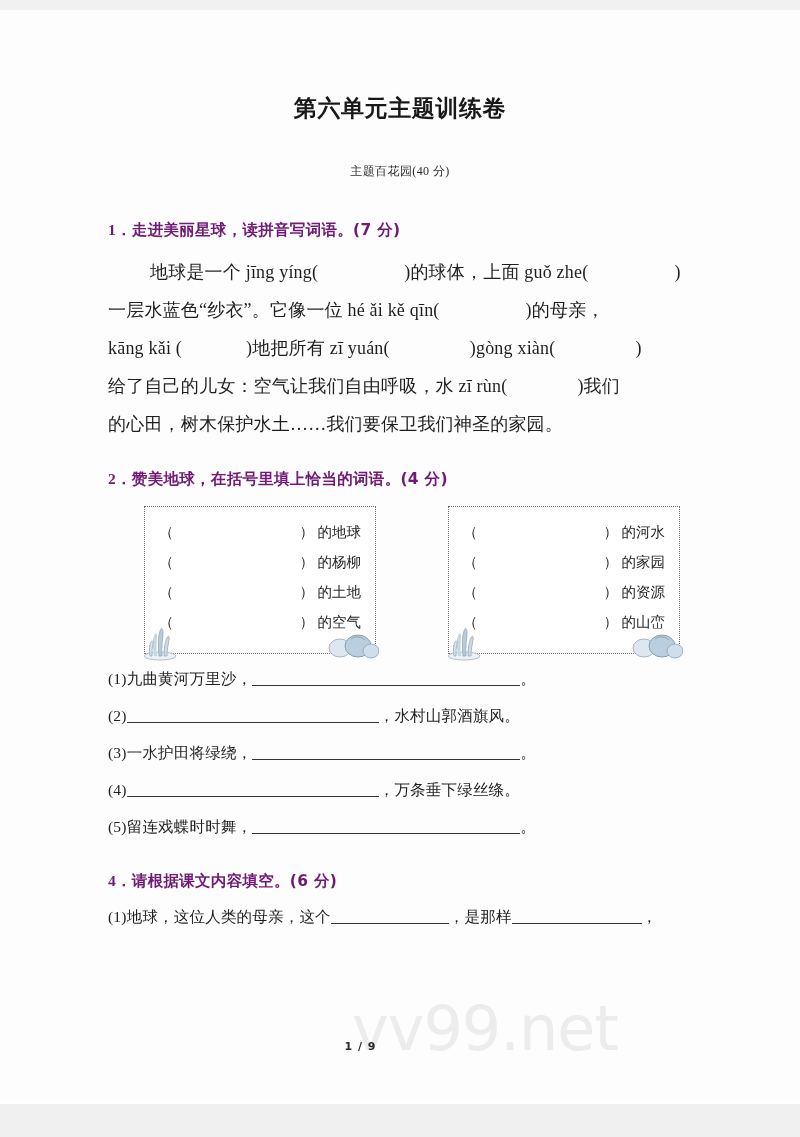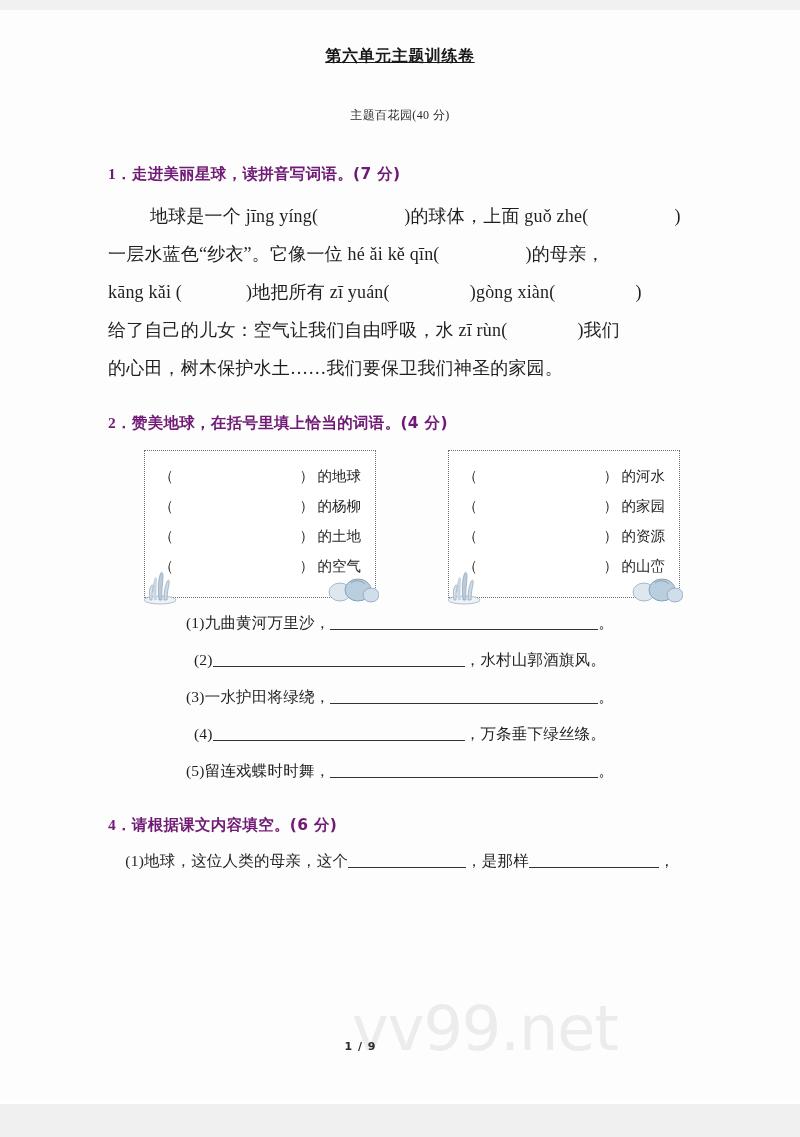--- a/index.html
+++ b/index.html
@@ -47,27 +47,26 @@
     left: 108px;
     top: 0;
     width: 584px;
   }
 
   
   .doc-title {
     text-align: center;
     font-family: "DejaVu Sans", "Liberation Sans", sans-serif;
     font-weight: bold;
-    font-size: 16px;
+    font-size: 23px;
     letter-spacing: 0.6px;
     color: #181818;
     margin: 0;
-    padding-top: 48px;
+    padding-top: 97px;
     line-height: 1;
-    text-decoration: underline;
   }
   .doc-subtitle {
     text-align: center;
     font-size: 12px;
     color: #2a2a2a;
     margin: 17px;
     padding-top: 28px;
     line-height: 1;
     letter-spacing: 0.4px;
   }
@@ -138,21 +137,21 @@
     white-space: nowrap;
   }
   .word-box li .paren-open { padding-left: 2px; }
   .word-box li .tail { padding-right: 4px; }
 
   .deco { position: absolute; pointer-events: none; }
   .deco-coral { left: -6px; bottom: -8px; }
   .deco-stones { right: -4px; bottom: -6px; }
 
   
-  .fill-list { padding-top: 6px; text-align: center; }
+  .fill-list { padding-top: 6px; }
   .fill-line {
     font-size: 15.5px;
     line-height: 37px;
     color: #1f1f1f;
     white-space: nowrap;
     letter-spacing: 0.2px;
   }
   .ul-blank {
     display: inline-block;
     border-bottom: 1.2px solid #333;

